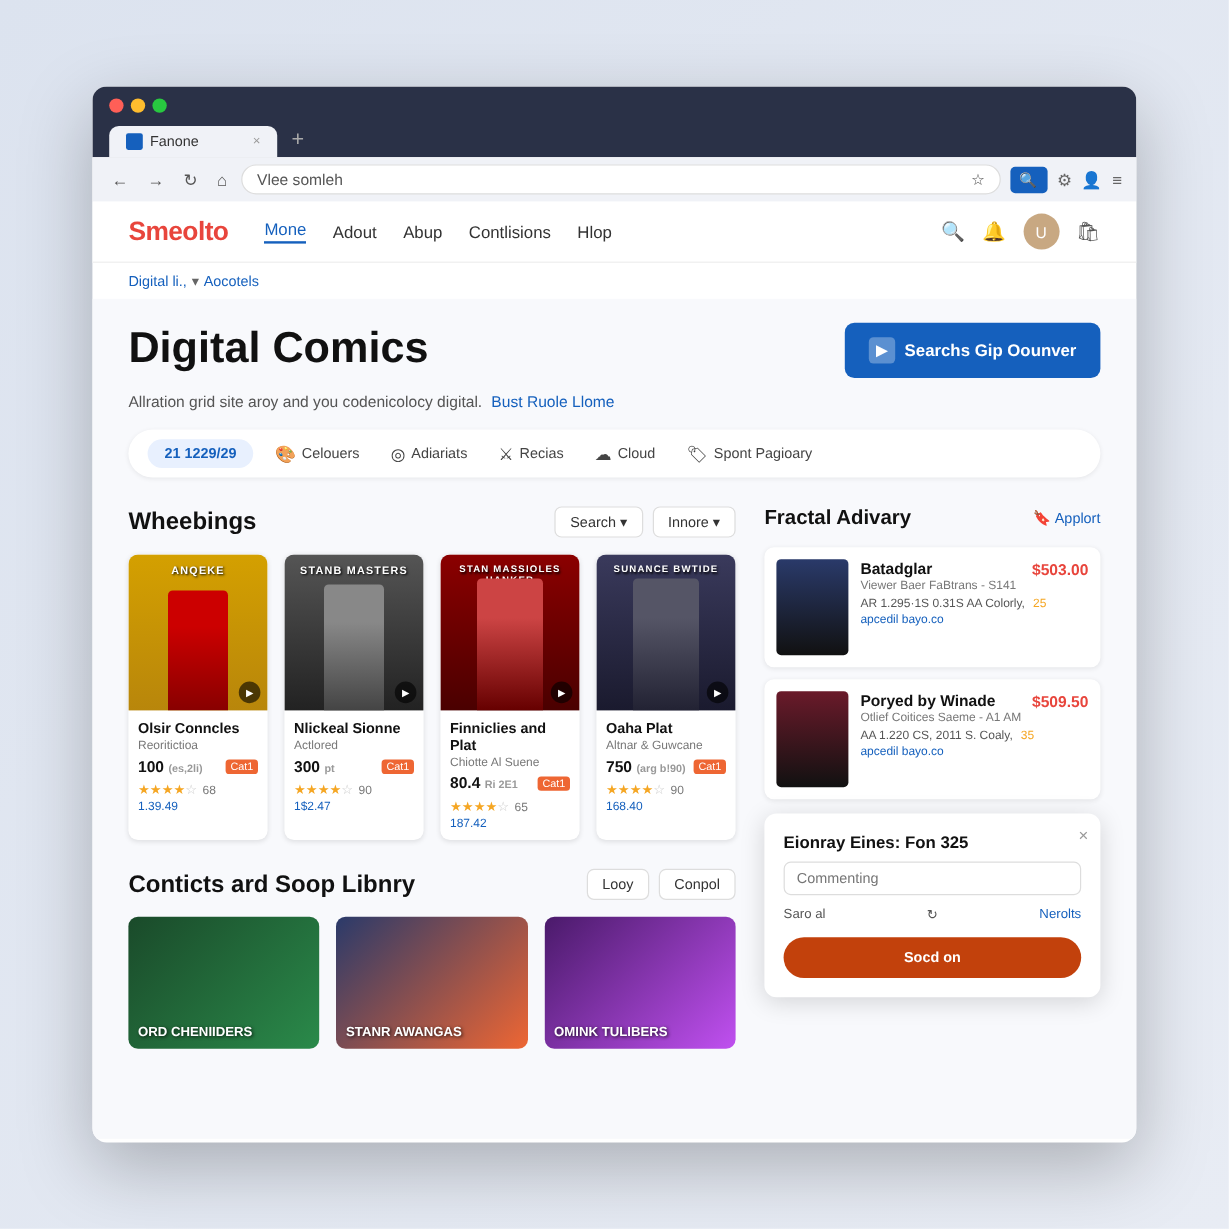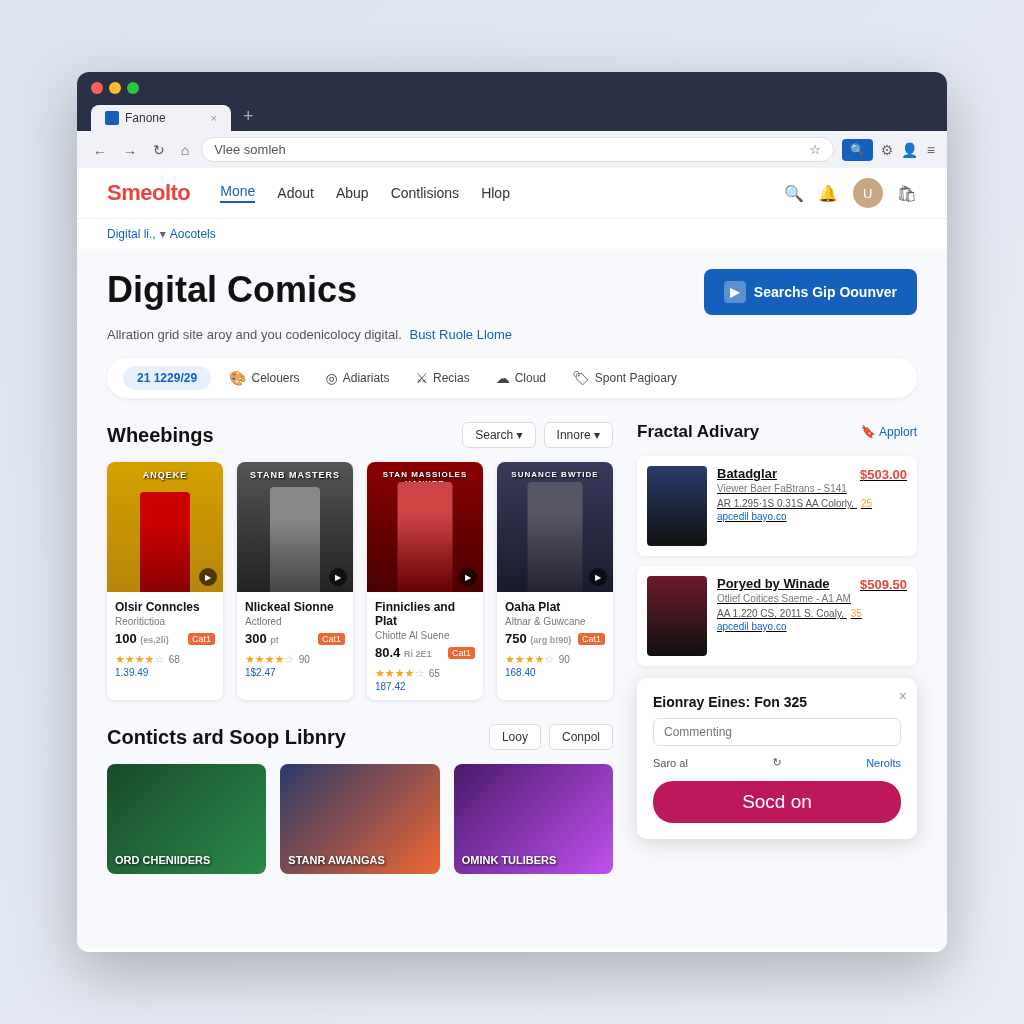--- a/index.html
+++ b/index.html
@@ -208,21 +208,21 @@
     .side-card {
       background: #fff; border-radius: 8px; padding: 10px;
       box-shadow: 0 1px 4px rgba(0,0,0,0.08); margin-bottom: 10px;
       display: flex; gap: 10px;
     }
     .side-cover {
       width: 60px; height: 80px; border-radius: 4px; flex-shrink: 0; overflow: hidden;
     }
     .side-cover-1 { background: linear-gradient(180deg, #2a3a6a 0%, #111 100%); }
     .side-cover-2 { background: linear-gradient(180deg, #6a1a2a 0%, #111 100%); }
-    .side-info { flex: 1; text-decoration: underline; }
+    .side-info { flex: 1; }
     .side-card-title { font-size: 13px; font-weight: 700; color: #111; margin-bottom: 2px; }
     .side-card-sub { font-size: 10px; color: #777; margin-bottom: 4px; }
     .side-card-price { font-size: 13px; font-weight: 700; color: #e8453c; }
     .side-card-meta { font-size: 10px; color: #555; margin-bottom: 2px; }
     .side-card-link { font-size: 10px; color: #1560bd; }
     
     .popup {
       background: #fff; border-radius: 10px; padding: 16px;
       box-shadow: 0 4px 20px rgba(0,0,0,0.15);
       margin-top: 12px; position: relative;
@@ -232,28 +232,28 @@
       background: none; border: none; font-size: 14px; color: #999; cursor: pointer;
     }
     .popup-title { font-size: 14px; font-weight: 700; color: #111; margin-bottom: 8px; }
     .popup-input {
       width: 100%; border: 1px solid #ddd; border-radius: 6px;
       padding: 6px 10px; font-size: 12px; color: #aaa; margin-bottom: 10px;
     }
     .popup-body { font-size: 11px; color: #555; line-height: 1.5; margin-bottom: 10px; }
     .popup-icon { color: #4caf50; margin-right: 4px; }
     .popup-footer {
-      display: flex; align-items: center; justify-content: space-between;
+      display: flex; align-items: flex-start; justify-content: space-between;
       margin-bottom: 12px;
     }
     .popup-footer-text { font-size: 11px; color: #555; }
     .popup-footer-link { font-size: 11px; color: #1560bd; }
     .popup-btn {
-      width: 100%; background: #be185d; color: #fff; border: none; border-radius: 20px;
-      padding: 10px; font-size: 19px; font-weight: 400; cursor: pointer;
+      width: 100%; background: #c2410c; color: #fff; border: none; border-radius: 20px;
+      padding: 10px; font-size: 12px; font-weight: 700; cursor: pointer;
     }
     
     .bottom-section { margin-top: 10px; }
     .bottom-grid { display: grid; grid-template-columns: repeat(3, 1fr); gap: 14px; margin-top: 14px; }
     .bottom-card {
       border-radius: 8px; overflow: hidden; height: 110px; position: relative; cursor: pointer;
     }
     .bottom-cover-1 { background: linear-gradient(135deg, #2a3a6a 0%, #e63 100%); }
     .bottom-cover-2 { background: linear-gradient(135deg, #1a4a2a 0%, #2a8a4a 100%); }
     .bottom-cover-3 { background: linear-gradient(135deg, #4a1a6a 0%, #c050f0 100%); }

